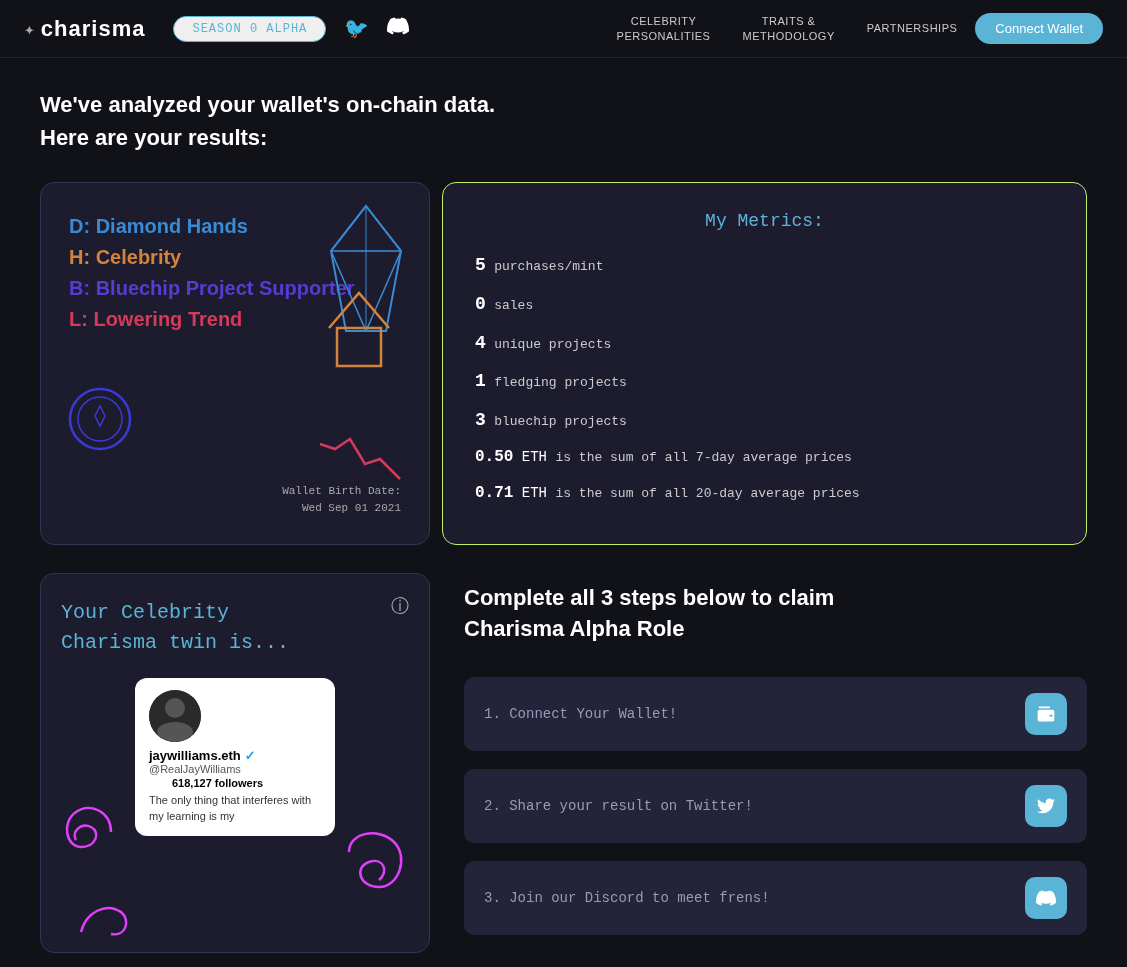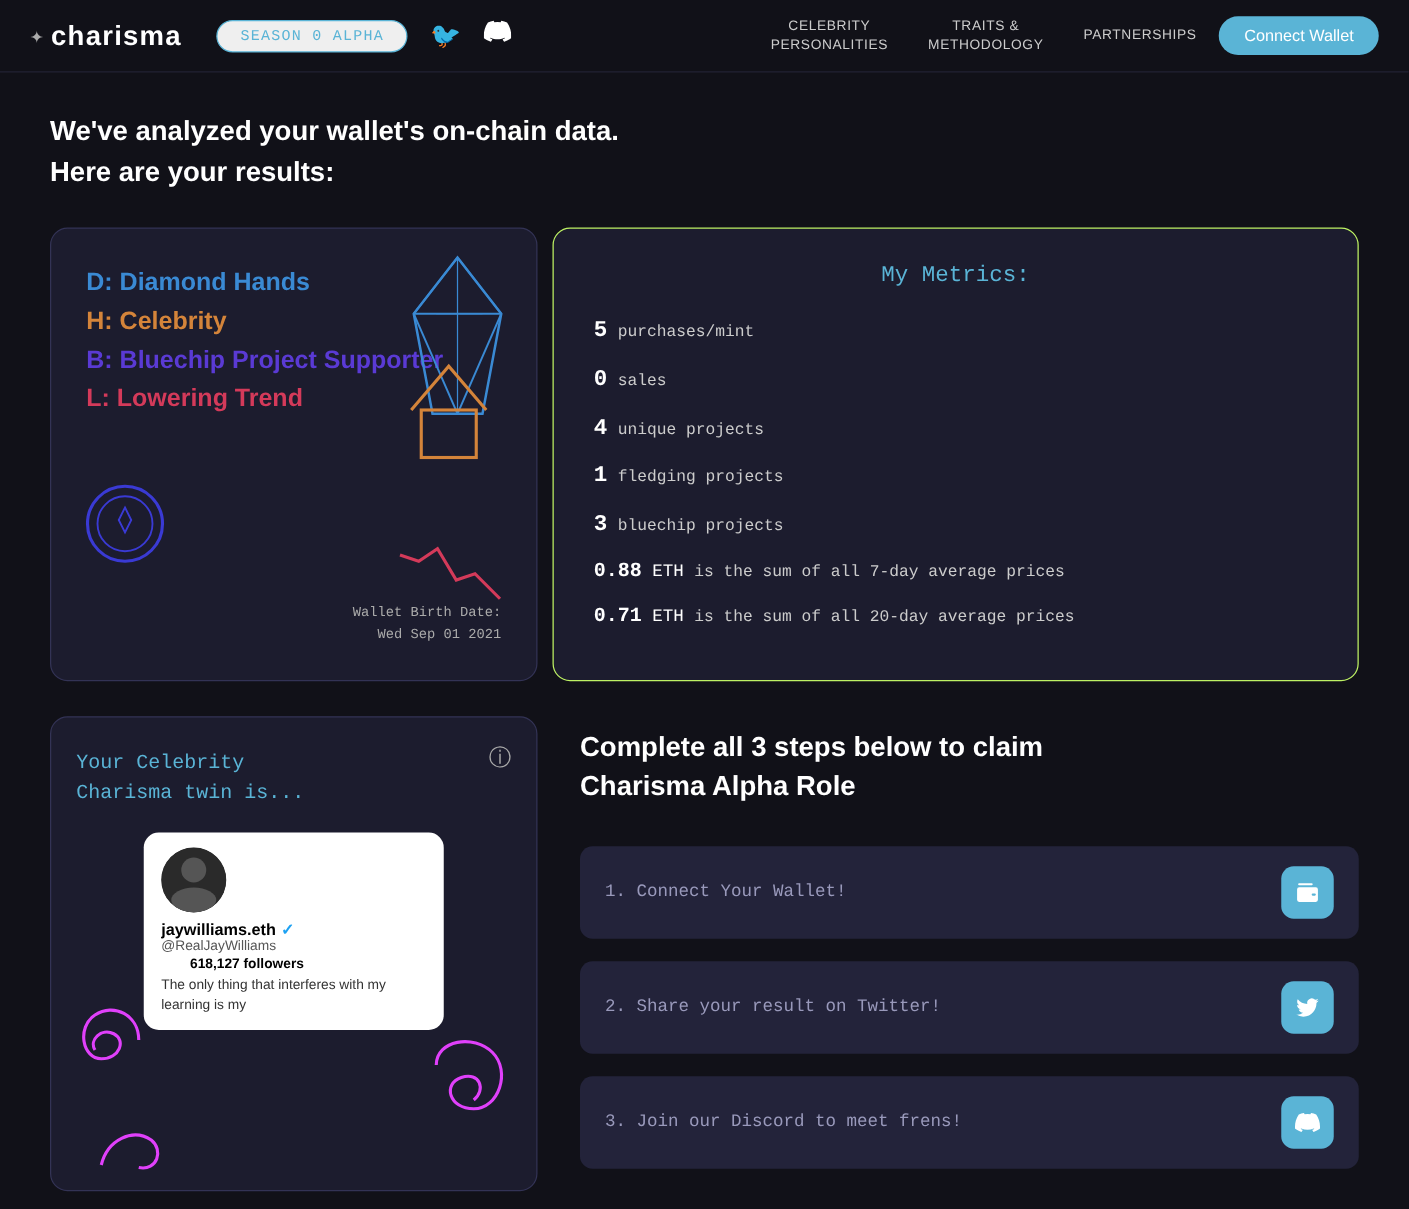--- a/index.html
+++ b/index.html
@@ -190,40 +190,40 @@
       border-radius: 14px;
       padding: 24px 20px;
       width: 390px;
       min-height: 360px;
       position: relative;
       flex-shrink: 0;
       overflow: hidden;
     }
     .celebrity-title {
       color: #5ab4d6;
-      font-size: 16px;
+      font-size: 20px;
       font-family: 'Courier New', monospace;
       margin-bottom: 20px;
       line-height: 1.5;
     }
     .info-icon {
       position: absolute;
       top: 20px;
       right: 20px;
       font-size: 18px;
       color: #aaa;
       cursor: pointer;
     }
 
     
     .twitter-profile-card {
       background: #fff;
       border-radius: 12px;
       padding: 12px 14px;
-      width: 240px;
+      width: 200px;
       margin: 0 auto;
       position: relative;
       z-index: 2;
     }
     .twitter-avatar {
       width: 52px;
       height: 52px;
       border-radius: 50%;
       background: #333;
       overflow: hidden;
@@ -400,21 +400,21 @@
       </div>
       <div class="metric-row">
         <span class="metric-value">1</span>
         <span style="color:#ccc;font-size:13px;"> </span><span style="color:#ccc;font-size:13px;font-family:'Courier New',monospace">fledging projects</span>
       </div>
       <div class="metric-row">
         <span class="metric-value">3</span>
         <span style="color:#ccc;font-size:13px;"> </span><span style="color:#ccc;font-size:13px;font-family:'Courier New',monospace">bluechip projects</span>
       </div>
       <div class="metric-row">
-        <span class="metric-eth">0.88</span>
+        <span class="metric-eth">0.50</span>
         <span class="eth-label"> ETH </span>
         <span style="color:#ccc;font-size:13px;font-family:'Courier New',monospace">is the sum of all 7-day average prices</span>
       </div>
       <div class="metric-row">
         <span class="metric-eth">0.71</span>
         <span class="eth-label"> ETH </span>
         <span style="color:#ccc;font-size:13px;font-family:'Courier New',monospace">is the sum of all 20-day average prices</span>
       </div>
     </div>
   </div>

